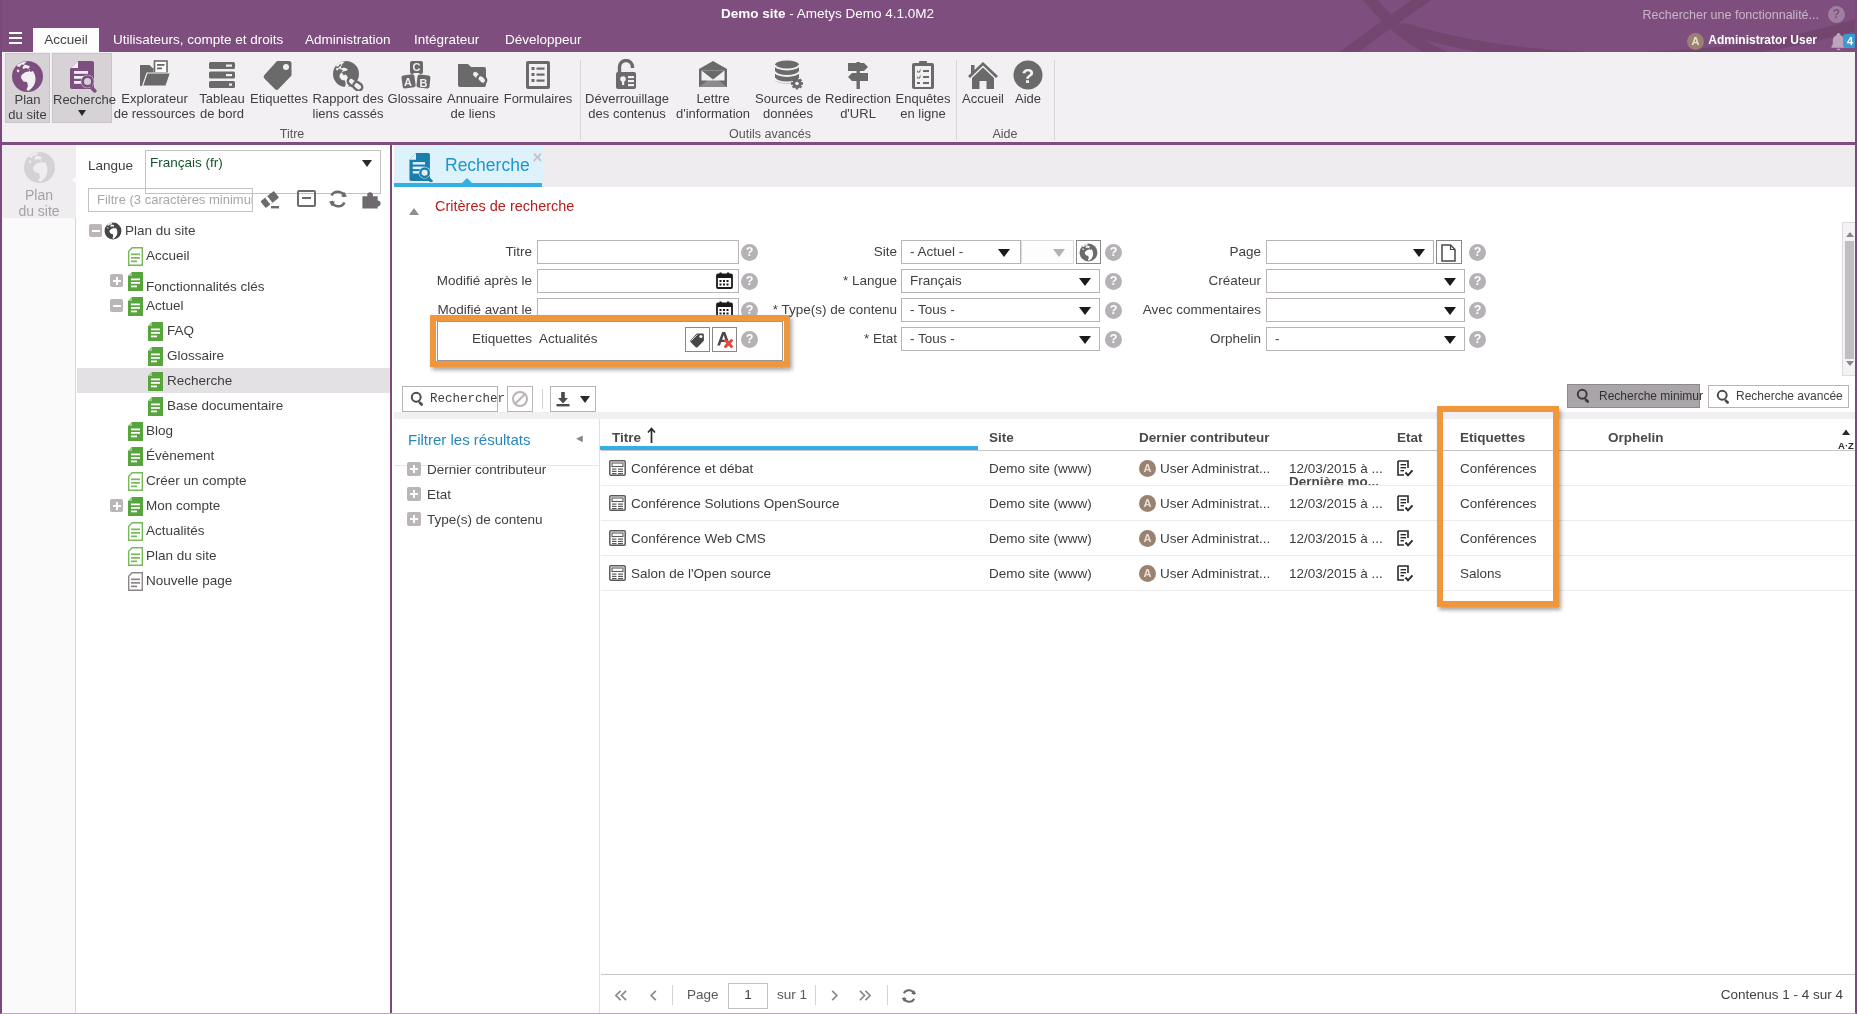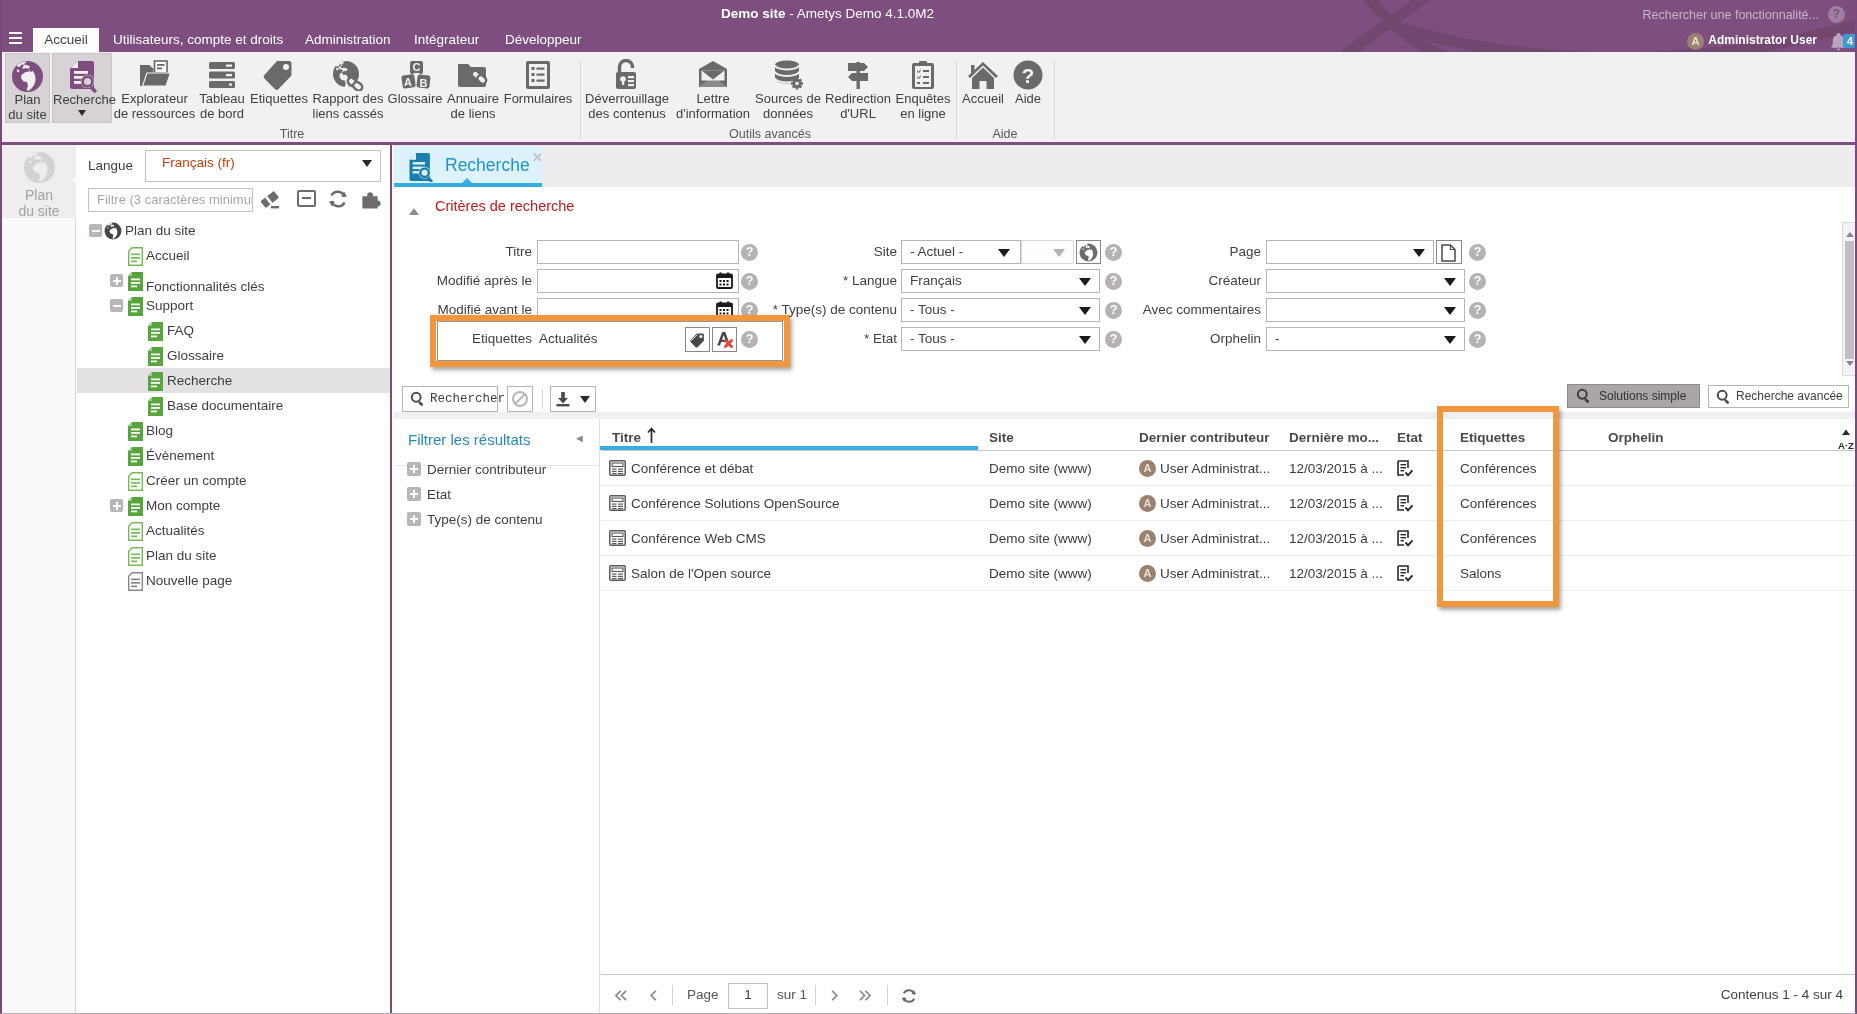--- a/index.html
+++ b/index.html
@@ -34,21 +34,21 @@
 
 #narrow { position:absolute; left:0; top:145px; width:74px; height:869px; background:#fafafa; border-right:1px solid #d9d5d9; }
 #narrowsel { position:absolute; left:0; top:0; width:74px; height:73px; background:#efedef; color:#a5a1a5; text-align:center; font-size:14px; }
 #narrowsel .nglobe { margin:6px auto 3px; }
 #narrowsel:after { content:""; position:absolute; right:-1px; top:30px; border:5px solid transparent; border-right-color:#fafafa; }
 
 
 #treepanel { position:absolute; left:75px; top:145px; width:315px; height:869px; background:#fff; border-right:2px solid #7a4b7a; }
 #treehead { position:absolute; left:0; top:0; width:100%; height:76px; background:#fff; }
 .lbl { color:#3f3f3f; }
-#langsel { position:absolute; left:68px; top:5px; width:236px; height:32px; border:1px solid #c3bfc3; background:#fff; line-height:24px; padding-left:16px; color:#c2410c; }
+#langsel { position:absolute; left:68px; top:5px; width:236px; height:44px; border:1px solid #c3bfc3; background:#fff; line-height:24px; padding-left:4px; color:#14532d; }
 #langsel .caret { position:absolute; right:8px; top:10px; }
 .caret { width:0; height:0; border:5px solid transparent; border-top:7px solid #2a2a2a; display:inline-block; }
 #filterbox { position:absolute; left:11px; top:43px; width:165px; height:24px; border:1px solid #c3bfc3; color:#a9a5a9; line-height:22px; padding-left:8px; font-size:13px; white-space:nowrap; overflow:hidden; }
 .tool17 { position:absolute; top:44px; color:#5a565a; }
 
 .trow { position:absolute; left:0; width:313px; height:25px; line-height:25px; }
 .trow.sel { background:#e3e1e3; }
 .texp { position:absolute; top:6px; width:13px; height:13px; background:#b9b5b9; border-radius:2px; }
 .texp:before, .texp.minus:before { content:""; position:absolute; left:2.5px; top:5.5px; width:8px; height:2px; background:#fff; }
 .texp.plus:after { content:""; position:absolute; left:5.5px; top:2.5px; width:2px; height:8px; background:#fff; }
@@ -395,21 +395,21 @@
           <span class="texp minus" style="left:33px;"></span>
         <svg class="ticon" style="left:51px;" width="15" height="19" viewBox="0 0 15 19">
             <path fill="#57a53c" d="M4 0 h11 v19 h-15 v-15 z"></path>
             <path fill="#9ecc8a" d="M4 0 v4 h-4 z"></path>
             <g fill="#fff">
               <rect x="3" y="6.5" width="9" height="1.8"></rect>
               <rect x="3" y="10" width="9" height="1.8"></rect>
               <rect x="3" y="13.5" width="6" height="1.8"></rect>
             </g>
           </svg>
-        <span class="ttext" style="left:69px;">Support</span>
+        <span class="ttext" style="left:69px;">Actuel</span>
         </div>
       <div class="trow" style="top:173px;">
         <svg class="ticon" style="left:71px;" width="15" height="19" viewBox="0 0 15 19">
             <path fill="#57a53c" d="M4 0 h11 v19 h-15 v-15 z"></path>
             <path fill="#9ecc8a" d="M4 0 v4 h-4 z"></path>
             <g fill="#fff">
               <rect x="3" y="6.5" width="9" height="1.8"></rect>
               <rect x="3" y="10" width="9" height="1.8"></rect>
               <rect x="3" y="13.5" width="6" height="1.8"></rect>
             </g>
@@ -694,21 +694,21 @@
             <path fill="#4a4a4a" d="M6.2 1 h3.6 v6 h3.2 L8 12.5 3 7 h3.2 z"></path>
             <rect x="1.5" y="13" width="13" height="2.4" fill="#4a4a4a"></rect>
           </svg>
         <span style="position:absolute; right:5px; top:9px; width:0; height:0; border:5px solid transparent; border-top:7px solid #2a2a2a;"></span>
       </div>
       <div id="rsimple">
         <svg width="16" height="16" viewBox="0 0 18 18" style="position:absolute; left:8px; top:3px;">
             <circle cx="7" cy="7" r="5" fill="none" stroke="#3a3a3a" stroke-width="2.2"></circle>
             <rect x="11" y="11" width="6" height="3" rx="1.5" transform="rotate(45 11 11)" fill="#3a3a3a"></rect>
           </svg>
-        <span style="position:absolute; left:31px; top:0; white-space:nowrap;">Solutions simple</span>
+        <span style="position:absolute; left:31px; top:0; white-space:nowrap;">Recherche minimur</span>
       </div>
       <div id="ravance">
         <svg width="16" height="16" viewBox="0 0 18 18" style="position:absolute; left:7px; top:3px;">
             <circle cx="7" cy="7" r="5" fill="none" stroke="#4a4a4a" stroke-width="2.2"></circle>
             <rect x="11" y="11" width="6" height="3" rx="1.5" transform="rotate(45 11 11)" fill="#4a4a4a"></rect>
           </svg>
         <span style="position:absolute; left:27px; top:0; white-space:nowrap;">Recherche avancée</span>
       </div>
       <div id="critsb">
           <span class="up"></span>
@@ -726,21 +726,21 @@
         <div class="fpitem" style="top:63px;"><span class="fpplus" style="left:0;"></span><span style="margin-left:20px;">Etat</span></div>
         <div class="fpitem" style="top:88px;"><span class="fpplus" style="left:0;"></span><span style="margin-left:20px;">Type(s) de contenu</span></div>
       </div>
       <div id="table">
         <div class="th" style="left:11px;">Titre</div>
         <svg style="position:absolute; left:46px; top:8px;" width="9" height="17" viewBox="0 0 9 17">
             <path fill="none" stroke="#2a2a2a" stroke-width="1.7" d="M4.5 16 V2 M1 5.5 L4.5 1.5 L8 5.5"></path>
           </svg>
         <div class="th" style="left:388px;">Site</div>
         <div class="th" style="left:538px;">Dernier contributeur</div>
-        <div class="th" style="left:688px;">Dernière mo...</div>
+        <div class="th" style="left:688px;margin-top:44px;">Dernière mo...</div>
         <div class="th" style="left:796px;">Etat</div>
         <div class="th" style="left:859px;">Etiquettes</div>
         <div class="th" style="left:1007px;">Orphelin</div>
         <svg id="azicon2" style="position:absolute; right:3px; top:9px;" width="16" height="26" viewBox="0 0 16 26">
             <path d="M8 1.5 L12 7 H4 z" fill="#2a2a2a"></path>
             <text x="8" y="21" text-anchor="middle" font-size="9.5" font-weight="bold" fill="#2a2a2a" font-family="Liberation Sans">A·Z</text>
           </svg>
         <div id="titleline"></div>
         <div id="thline"></div>
         <div class="row" style="top:32px;">

